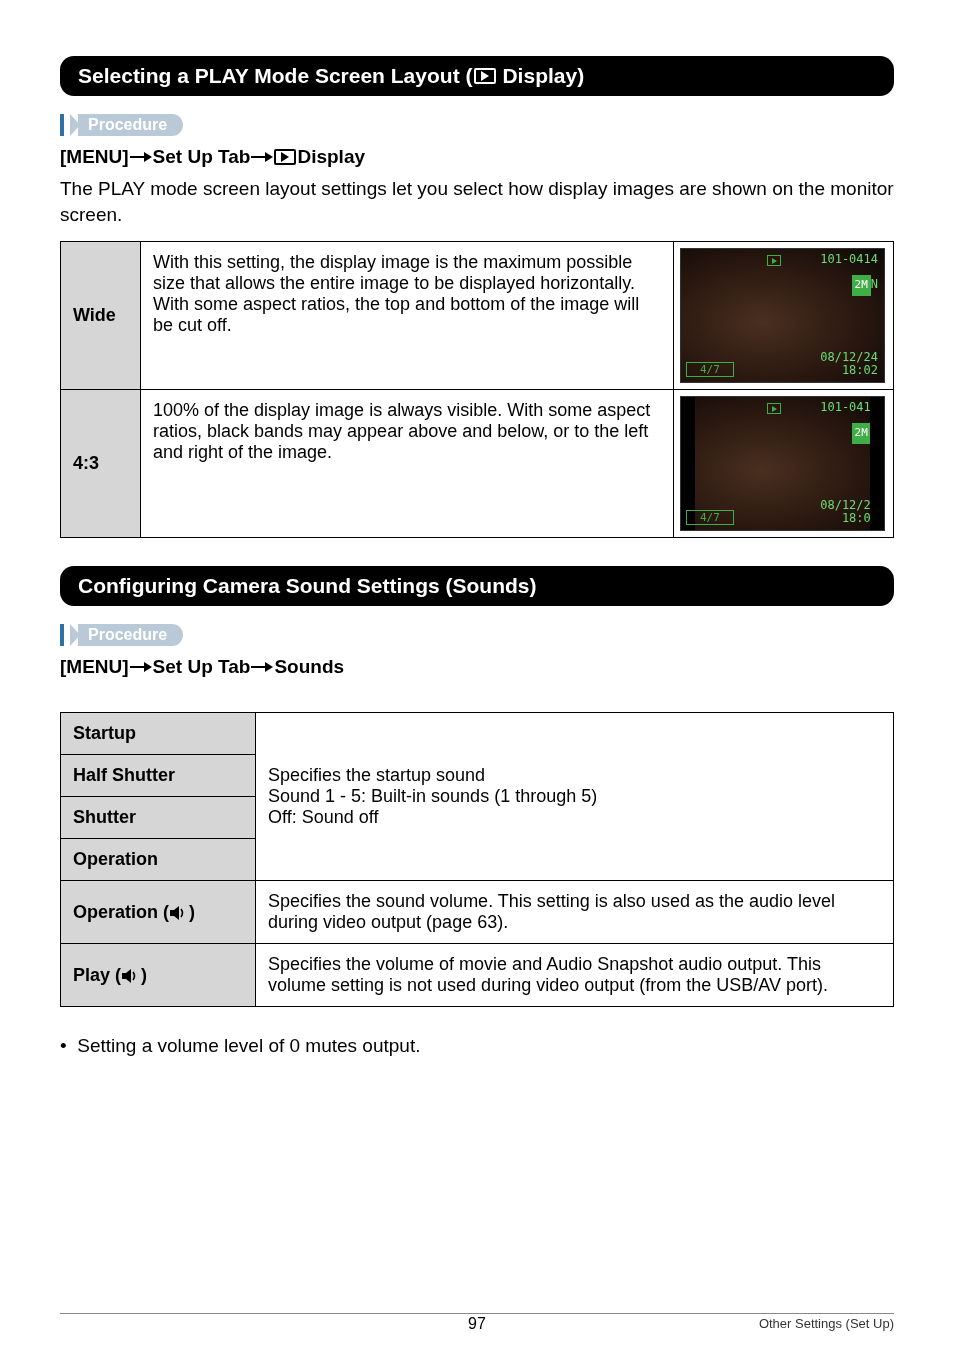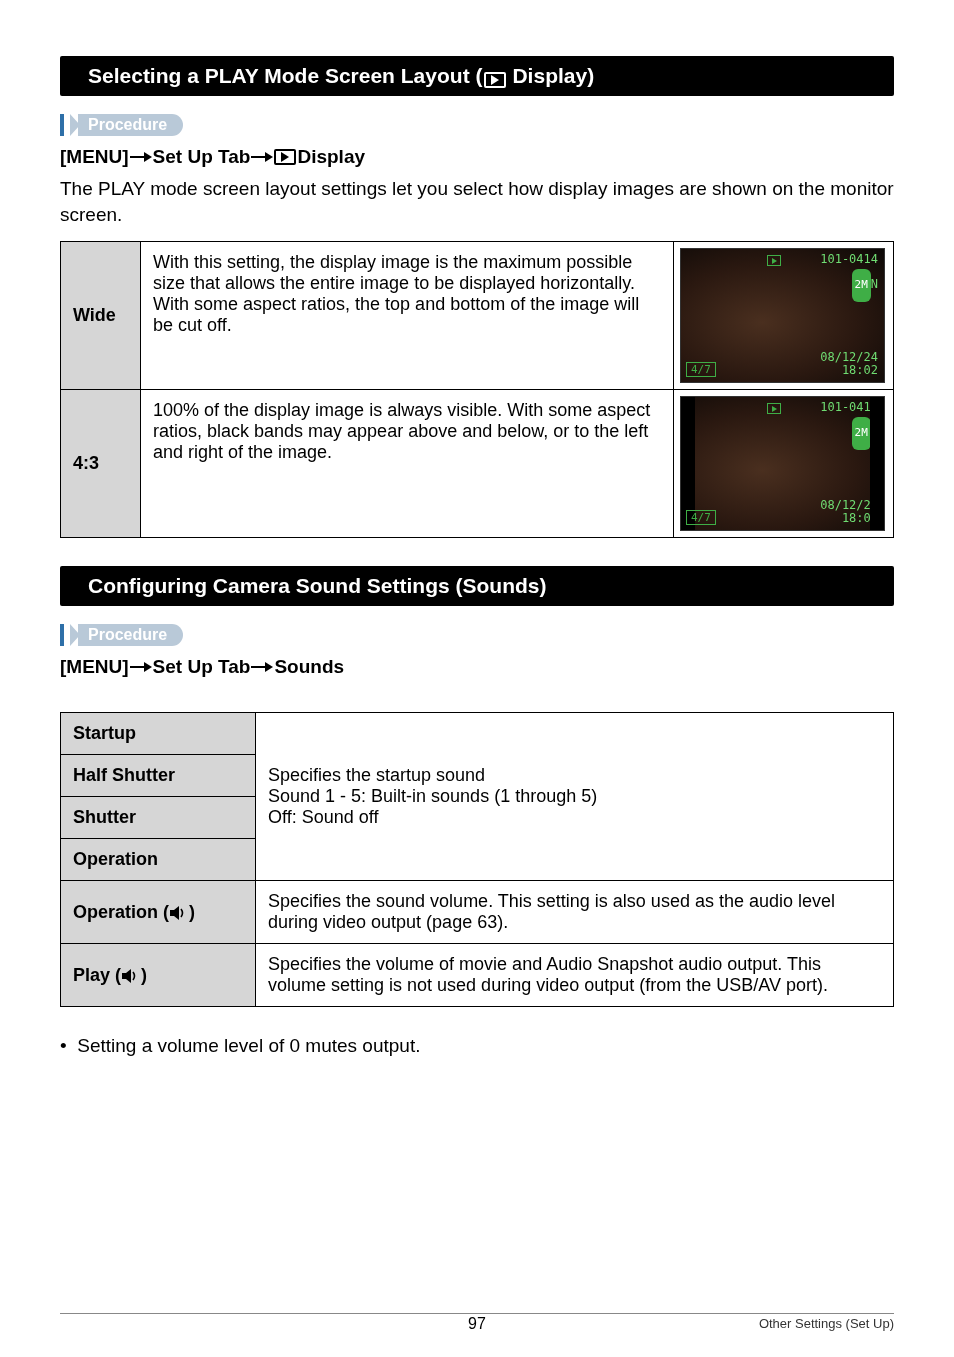--- a/index.html
+++ b/index.html
@@ -5,25 +5,25 @@
   * { box-sizing: border-box; margin: 0; padding: 0; }
   html, body { width: 954px; background: #fff; font-family: Arial, Helvetica, sans-serif; color: #000; }
   .page { padding: 56px 60px 40px 60px; position: relative; min-height: 1357px; }
 
   
   .section-bar {
     background: #000;
     color: #fff;
     font-size: 21px;
     font-weight: bold;
-    padding: 8px 28px;
-    border-radius: 2px;
+    padding: 8px 18px;
+    border-radius: 14px;
     margin-bottom: 18px;
     display: flex;
-    align-items: flex-end;
+    align-items: center;
   }
   .section-bar .play-icon {
     width: 22px; height: 16px;
     border: 2px solid #fff;
     border-radius: 2px;
     margin: 0 6px 0 2px;
     position: relative;
     display: inline-flex;
     align-items: center;
     justify-content: center;
@@ -96,33 +96,33 @@
   .hdr { background: #d6d6d6; font-weight: bold; vertical-align: middle; }
   .img-cell { width: 220px; padding: 6px; vertical-align: middle; }
 
   
   .shot {
     width: 205px; height: 135px; position: relative;
     background: radial-gradient(ellipse at 40% 55%, #4a2f1f 0%, #2a1810 55%, #0c0806 100%);
     border: 1px solid #333;
   }
   .shot .label-tr { position: absolute; top: 4px; right: 6px; color: #6fdc72; font-size: 12px; text-align: right; line-height: 1.15; font-family: monospace; }
-  .shot .label-tr .boxed { display: inline-block; background: #3fae46; color: #fff; padding: 10px 3px; margin-top: 2px; font-size: 11px; border-radius: 6px; }
+  .shot .label-tr .boxed { display: inline-block; background: #3fae46; color: #fff; padding: 4px 3px; margin-top: 8px; font-size: 11px; }
   .shot .label-br { position: absolute; bottom: 4px; right: 6px; color: #6fdc72; font-size: 12px; text-align: right; line-height: 1.15; font-family: monospace; margin-left: 28px; }
   .shot .play-ind {
     position: absolute; top: 6px; left: 86px;
     width: 14px; height: 11px; border: 1px solid #3fae46; display: flex; align-items: center; justify-content: center;
   }
   .shot .play-ind::after {
     content: ""; width:0;height:0;border-left:5px solid #3fae46;border-top:3px solid transparent;border-bottom:3px solid transparent;
   }
   .shot .bl-icon {
     position: absolute; bottom: 5px; left: 5px;
     color: #3fae46; font-size: 11px; font-family: monospace;
-    border: 1px solid #3fae46; padding: 0 4px;
+    border: 1px solid #3fae46; padding: 0 13px;
   }
   .shot.ratio43::before, .shot.ratio43::after {
     content: ""; position: absolute; top: 0; bottom: 0; width: 2px; background: #000;
   }
   .shot.ratio43::before { left: 0; width: 14px; }
   .shot.ratio43::after { right: 0; width: 14px; }
 
   
   .sounds-table .hdr { width: 195px; }
 

